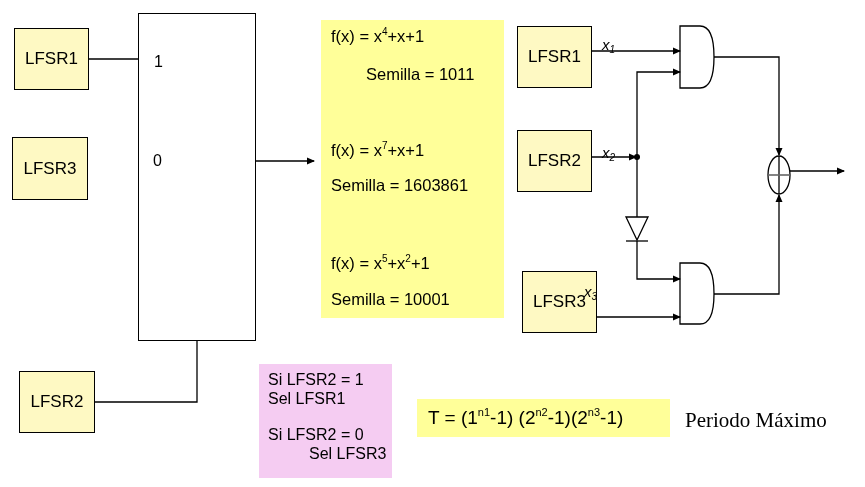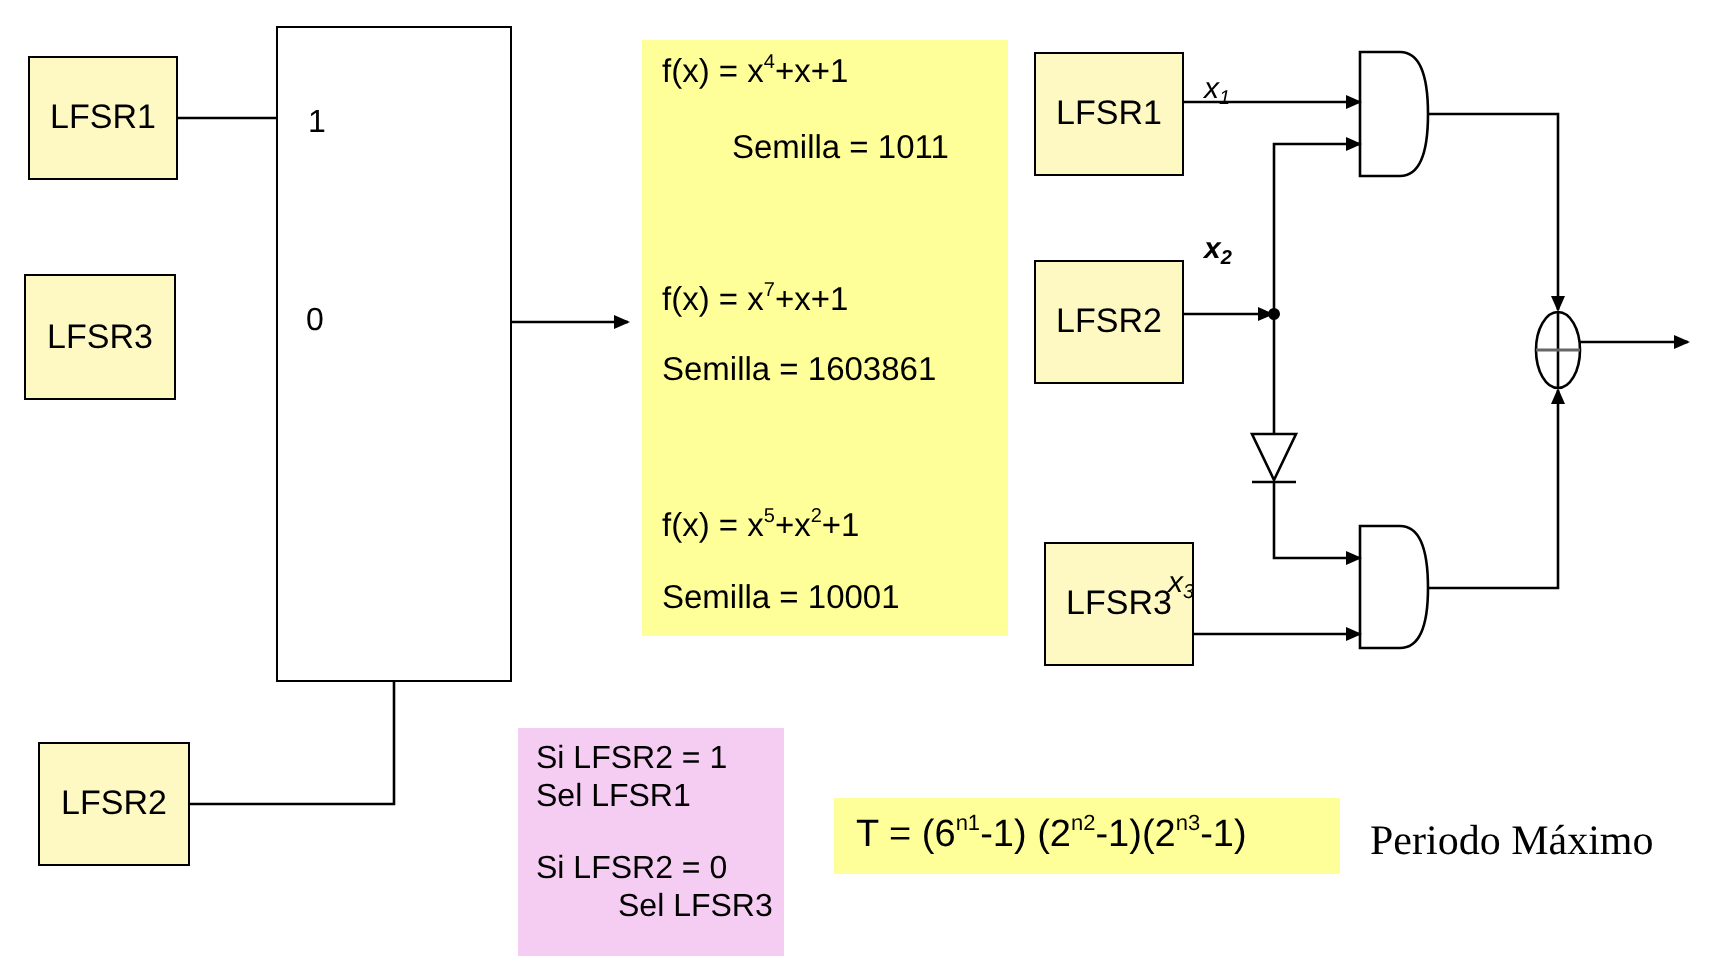--- a/index.html
+++ b/index.html
@@ -111,19 +111,19 @@
 <div class="box" style="left:517px; top:130px; width:75px; height:62px;">
   <span>LFSR</span>
   <span>2</span>
 </div>
 <div class="box" style="left:522px; top:271px; width:75px; height:62px;">
   <span>LFSR</span>
   <span>3</span>
 </div>
 
 <span class="xlabel" style="left:602px; top:36px;"><span>x</span><sub>1</sub></span>
-<span class="xlabel" style="left:602px; top:116px;font-weight:bold;"><span>x</span><sub>2</sub></span>
+<span class="xlabel" style="left:602px; top:144px;"><span>x</span><sub>2</sub></span>
 <span class="xlabel" style="left:584px; top:283px;"><span>x</span><sub>3</sub></span>
 
 <div class="formula" style="left:428px; top:407px;">
-  <span>T = (6</span><sup>n1</sup><span>-1) (2</span><sup>n2</sup><span>-1)(2</span><sup>n3</sup><span>-1)</span>
+  <span>T = (1</span><sup>n1</sup><span>-1) (2</span><sup>n2</sup><span>-1)(2</span><sup>n3</sup><span>-1)</span>
 </div>
 <div class="periodo" style="left:685px; top:408px;">Periodo Máximo</div>
 
 </body></html>

